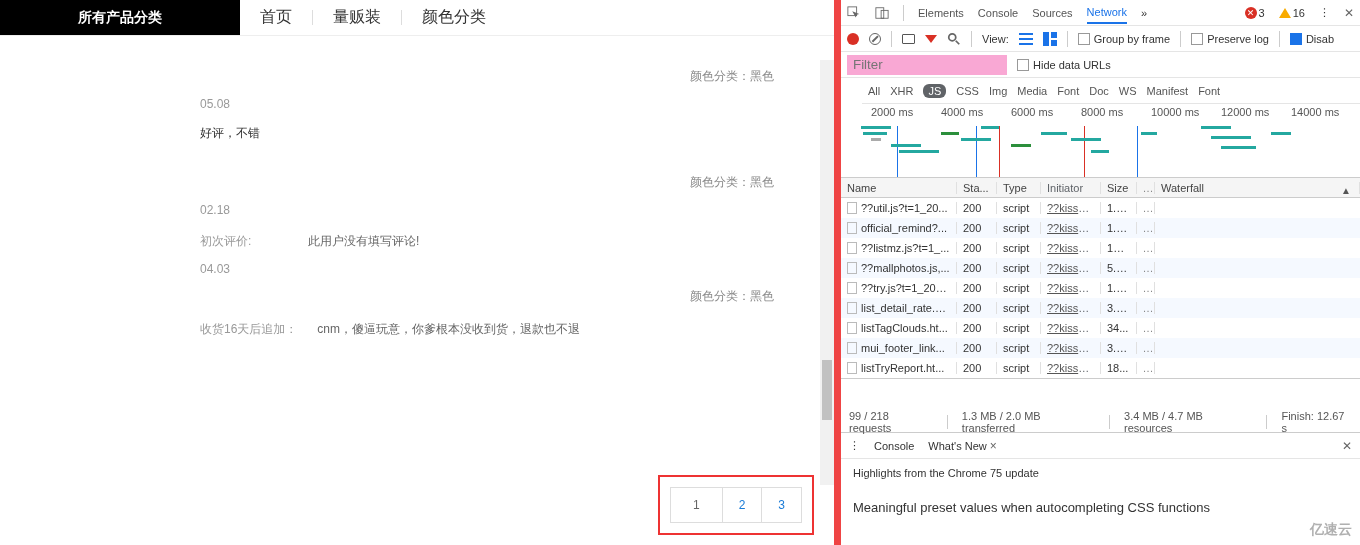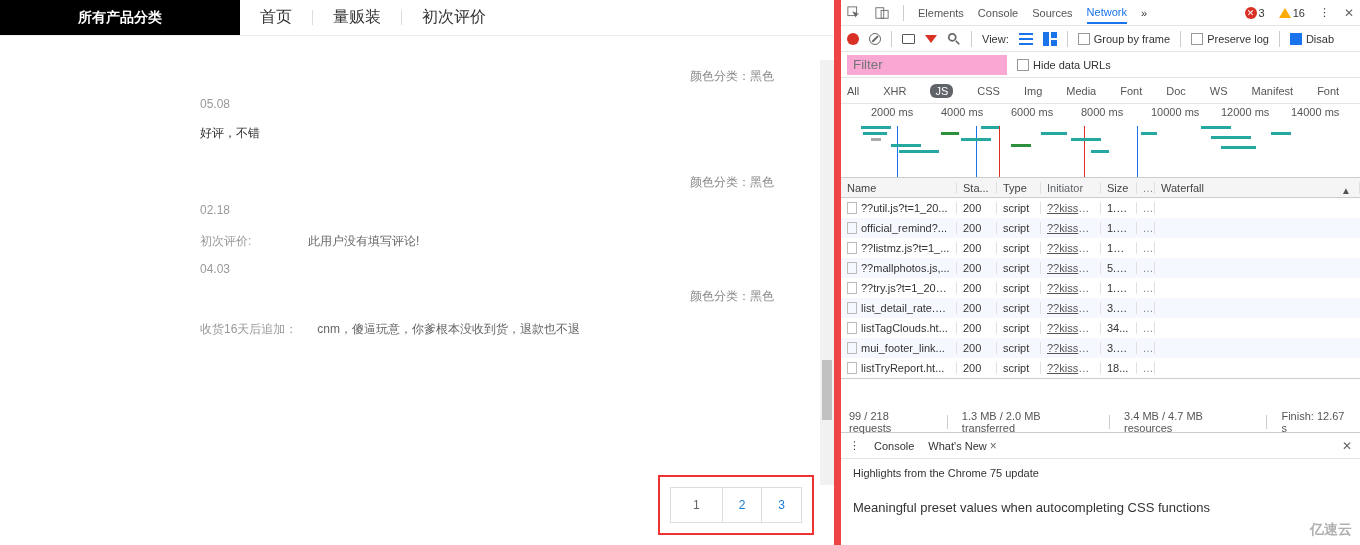--- a/index.html
+++ b/index.html
@@ -35,21 +35,21 @@
   .toolbar2 { gap:10px;}
   .rec-dot { width:12px;height:12px;border-radius:50%;background:#d93025;}
   .no-ico { width:12px;height:12px;border:1.5px solid #666;border-radius:50%; position:relative;}
   .no-ico::after { content:""; position:absolute; left:1px; top:4px; width:8px; height:1.5px; background:#666; transform:rotate(-45deg);}
   .cam-ico { width:13px; height:10px; border:1.5px solid #555; border-radius:1px;}
   .funnel { width:0;height:0;border-left:6px solid transparent;border-right:6px solid transparent;border-top:8px solid #d93025;}
   .search-ico svg { stroke:#666; fill:none; stroke-width:2;}
   .chk { width:12px; height:12px; border:1px solid #999; display:inline-block; margin-right:4px; vertical-align:-2px;}
   .chk.checked { background:#1a73e8; border-color:#1a73e8;}
   .filter-input { background:#f9a8d4; border:none; height:20px; width:160px; padding:0 6px; color:#666;}
-  .type-tabs { gap:24px;}
+  .type-tabs { gap:10px;margin-left:21px;}
   .type-tabs .t { color:#555; }
   .type-tabs .t.active { background:#606367; color:#fff; padding:1px 5px; border-radius:6px;}
   .timeline { height:74px; border-bottom:1px solid #ccc; position:relative; padding-top:4px;}
   .timeline .ticks { position:absolute; top:2px; left:0; right:0; display:flex; color:#555;}
   .timeline .ticks span { flex:0 0 70px; }
   .timeline .bars { position:absolute; top:22px; left:0; right:0; bottom:0;}
   .tl-bar { position:absolute; height:3px; background:#24a8a0;}
   .tl-bar.y { background:#aaa;}
   .tl-bar.g { background:#2c8f3c;}
   .tl-vline { position:absolute; top:0; bottom:0; width:1px; }
@@ -85,21 +85,21 @@
 </head>
 <body>
 
 <div class="site">
   <div class="topnav">
     <div class="cat">所有产品分类</div>
     <div class="link">首页</div>
     <div class="sep"></div>
     <div class="link">量贩装</div>
     <div class="sep"></div>
-    <div class="link">初次评价</div>
+    <div class="link">颜色分类</div>
   </div>
 
   <div class="content">
 
     <div class="color-line">
       <span>颜色分类：</span><span>黑色</span>
     </div>
     <div class="date">05.08</div>
     <div class="review-text">好评，不错</div>
 

